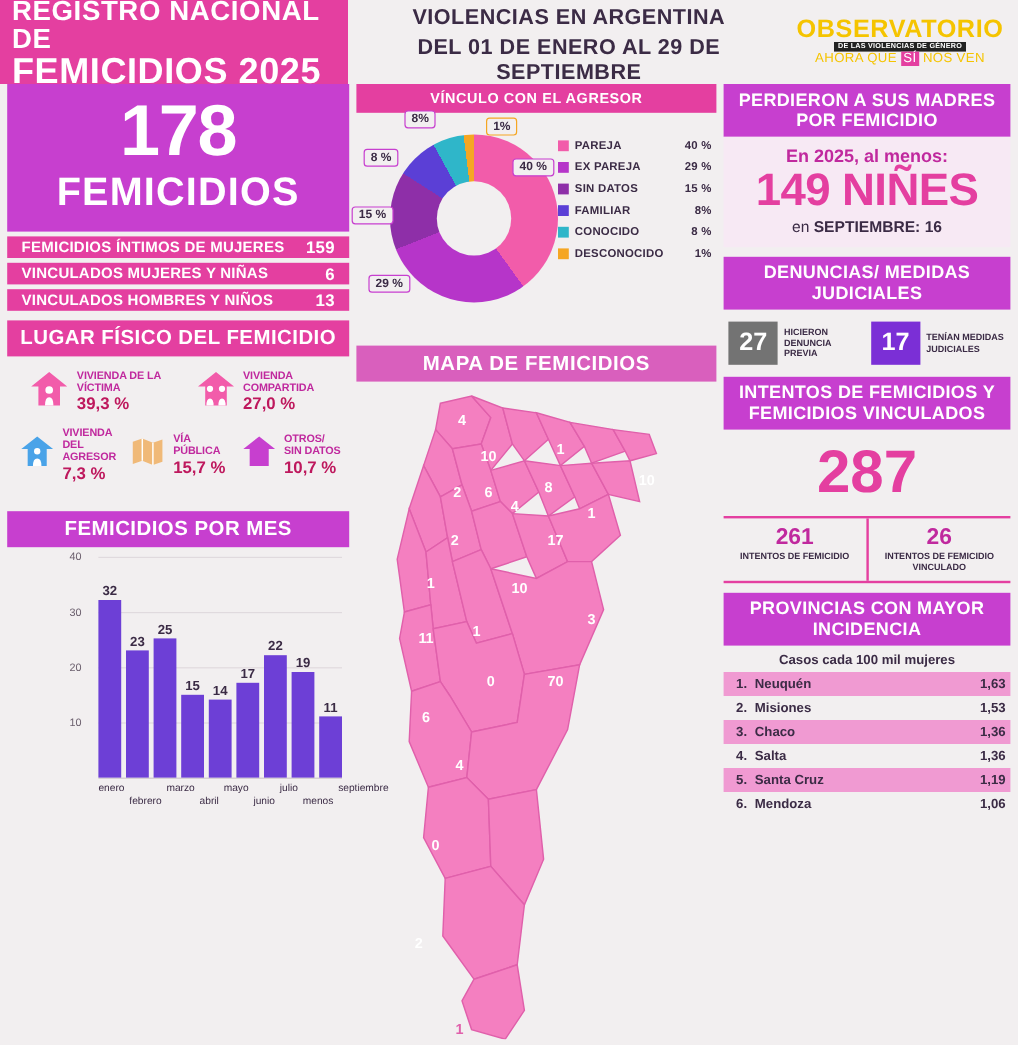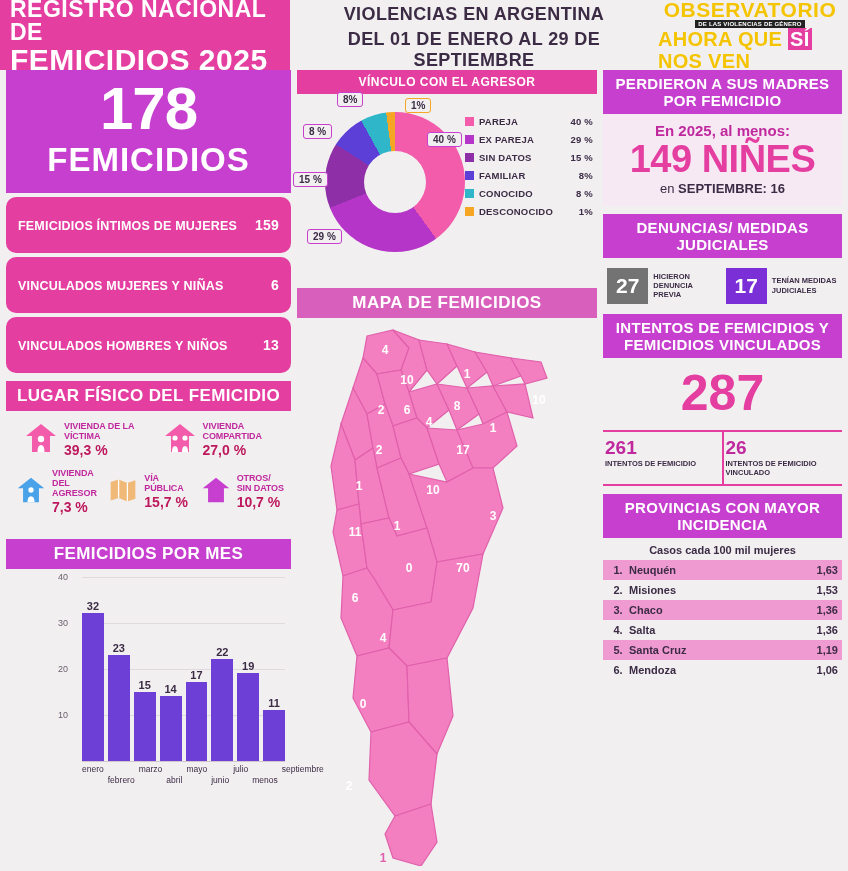--- a/index.html
+++ b/index.html
@@ -27,41 +27,41 @@
     padding-top: 4px;
   }
   .hdr-mid .m1 { font-size: 18px; font-weight: bold; letter-spacing: .4px; }
   .hdr-mid .m2 { font-size: 18px; font-weight: bold; letter-spacing: .4px; margin-top: 4px; }
   .hdr-logo {
     width: 190px; display: flex; flex-direction: column;
     align-items: center; justify-content: center; padding-right: 6px;
   }
   .hdr-logo .o1 { font-size: 21px; font-weight: bold; color: #f5c400; letter-spacing: .5px; line-height: 1; }
   .hdr-logo .o2 { font-size: 6px; font-weight: bold; color: #fff; letter-spacing: .2px; background:#222; padding:1px 3px; }
-  .hdr-logo .o3 { font-size: 20px; font-weight: bold; color: #f5c400; letter-spacing: .3px; line-height: 1.1; }
+  .hdr-logo .o3 { font-size: 11px; font-weight: normal; color: #f5c400; letter-spacing: .3px; line-height: 1.1; }
   .hdr-logo .o3 .hl { background: #e43fa0; color: #fff; padding: 0 2px; }
 
   
   .cols { display: flex; gap: 6px; padding: 0 6px; }
   .col-left { width: 285px; }
   .col-mid { width: 300px; }
   .col-right { width: 239px; }
 
   
   .bignum {
     background: #c73fcf; color: #fff; text-align: center;
     padding: 10px 0 14px 0;
   }
   .bignum .n { font-size: 60px; font-weight: bold; line-height: .95; letter-spacing: -1px; }
   .bignum .lbl { font-size: 33px; font-weight: bold; letter-spacing: 1px; margin-top: 4px; }
 
   .statrow {
     background: #e43fa0; color: #fff; margin-top: 4px;
-    display: flex; align-items: flex-end; justify-content: space-between;
-    padding: 20px 12px; font-size: 12.5px; font-weight: bold; letter-spacing: .2px; border-radius: 10px;
+    display: flex; align-items: center; justify-content: space-between;
+    padding: 1px 12px; font-size: 12.5px; font-weight: bold; letter-spacing: .2px;
   }
   .statrow .v { font-size: 14px; }
 
   .secthdr {
     background: #c73fcf; color: #fff; text-align: center;
     font-size: 17px; font-weight: bold; letter-spacing: .4px;
     padding: 5px 0; margin-top: 8px;
   }
   .secthdr.pink { background: #e43fa0; }
 
@@ -131,21 +131,21 @@
 
   .denun { display: flex; gap: 6px; padding: 10px 4px; align-items: stretch; }
   .den-item { flex: 1; display: flex; align-items: center; }
   .den-num { color: #fff; font-size: 21px; font-weight: bold; padding: 6px 9px; }
   .den-num.pink { background: #737373; }
   .den-num.purple { background: #7b2fd6; }
   .den-txt { font-size: 7.5px; font-weight: bold; color: #3b2b45; padding-left: 5px; line-height: 1.25; }
 
   .num287 { text-align: center; font-size: 50px; font-weight: bold; color: #e43fa0; padding: 6px 0 8px 0; }
   .two-stats { display: flex; border-top: 2px solid #e43fa0; border-bottom: 2px solid #e43fa0; }
-  .two-stats > div { flex: 1; padding: 5px 2px 7px 2px; }
+  .two-stats > div { flex: 1; text-align: center; padding: 5px 2px 7px 2px; }
   .two-stats .n { font-size: 19px; font-weight: bold; color: #c0299e; }
   .two-stats .l { font-size: 7.5px; font-weight: bold; color: #3b2b45; line-height: 1.2; }
   .two-stats .sep { flex: 0 0 2px; background: #e43fa0; padding: 0; }
 
   .prov-sub { text-align: center; font-size: 11px; font-weight: bold; color: #3b2b45; padding: 6px 0 4px 0; }
   .prov-row { display: flex; align-items: center; font-size: 11px; color: #3b2b45; padding: 4px 4px; }
   .prov-row.alt { background: #f09ad2; }
   .prov-row .idx { width: 22px; text-align: center; font-weight: bold; }
   .prov-row .nm { flex: 1; font-weight: bold; }
   .prov-row .vl { width: 40px; text-align: right; font-weight: bold; }
@@ -279,20 +279,24 @@
           <div class="ytick" style="top:92.5px">20</div>
           <div class="ytick" style="top:138.75px">10</div>
           <div class="bars">
             <div class="bar-col">
               <div class="bar-val">32</div>
               <div class="bar" style="height:148px"></div>
             </div>
             <div class="bar-col">
               <div class="bar-val">23</div>
               <div class="bar" style="height:106px"></div>
+            </div>
+            <div class="bar-col">
+              <div class="bar-val">25</div>
+              <div class="bar" style="height:116px"></div>
             </div>
             <div class="bar-col">
               <div class="bar-val">15</div>
               <div class="bar" style="height:69px"></div>
             </div>
             <div class="bar-col">
               <div class="bar-val">14</div>
               <div class="bar" style="height:65px"></div>
             </div>
             <div class="bar-col">

